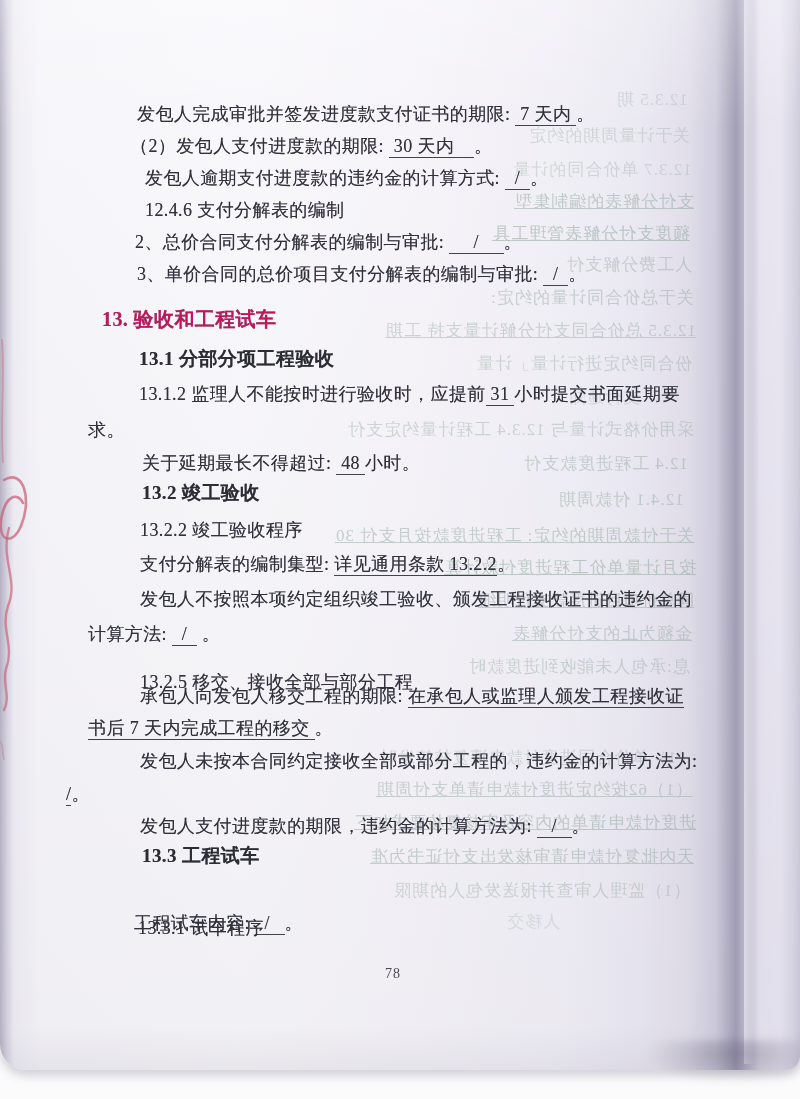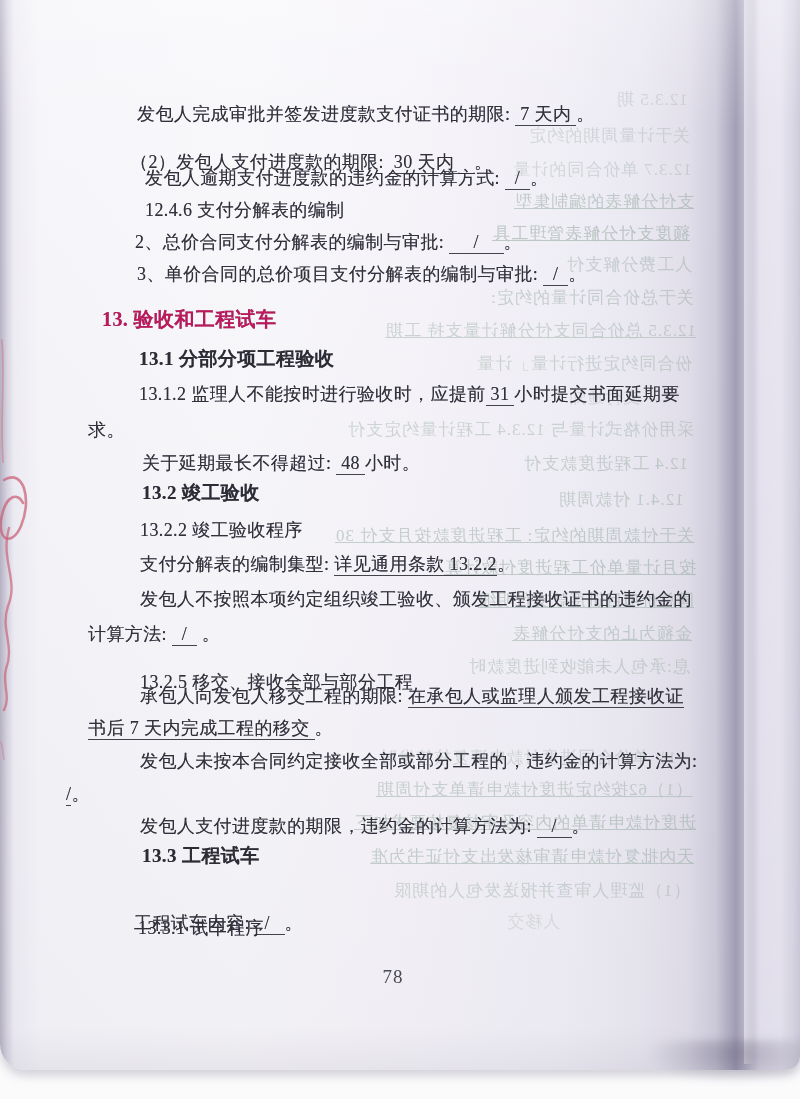--- a/index.html
+++ b/index.html
@@ -44,21 +44,21 @@
     position:absolute;white-space:pre;
     font-size:18px;letter-spacing:0.4px;line-height:30px;
     color:#31313b;text-shadow:0 0 0.6px rgba(60,60,72,0.55);
   }
   .line.h1{font-weight:bold;font-size:20px;color:#be185d;}
   .line.h2{font-weight:bold;font-size:19px;color:#2c2c35;}
   .seg.u{border-bottom:1.6px solid rgba(48,48,58,0.9);padding-bottom:1px;}
 
   .page-number{
     position:absolute;left:368px;top:966px;width:50px;text-align:center;
-    font-size:19px;color:#4a4a54;letter-spacing:1px;
+    font-size:14px;color:#4a4a54;letter-spacing:1px;
   }
   .red-marks{position:absolute;left:0;top:0;}
 </style>
 </head>
 <body>
 
 <div class="page">
 
   <div class="paper"></div>
   <div class="fold-highlight"></div>
@@ -86,21 +86,21 @@
       <div class="bleed" style="right: 106px; top: 746px; opacity: 0.35;">（1）单价合同进度付款申请复核签发时</div>
       <div class="bleed u" style="right: 108px; top: 778px; opacity: 0.45;">（1）62按约定进度付款申请单支付周期</div>
       <div class="bleed u" style="right: 104px; top: 811px; opacity: 0.5;">进度付款申请单的内容及审核复核要求如下</div>
       <div class="bleed u" style="right: 106px; top: 845px; opacity: 0.48;">天内批复付款申请审核发出支付证书为准</div>
       <div class="bleed" style="right: 110px; top: 879px; opacity: 0.4;">（1）监理人审查并报送发包人的期限</div>
       <div class="bleed" style="right: 240px; top: 910px; opacity: 0.25;">人移交</div>
     </div>
 
   <div id="text-layer">
       <div class="line" style="left: 137px; top: 99px;"><span class="seg">发包人完成审批并签发进度款支付证书的期限: </span><span class="seg u"> 7 天内 </span><span class="seg">。</span></div>
-      <div class="line" style="left: 130px; top: 131px; margin-top: 16px;"><span class="seg">（2）发包人支付进度款的期限: </span><span class="seg u"> 30 天内    </span><span class="seg">。</span></div>
+      <div class="line" style="left: 130px; top: 131px;"><span class="seg">（2）发包人支付进度款的期限: </span><span class="seg u"> 30 天内    </span><span class="seg">。</span></div>
       <div class="line" style="left: 145px; top: 163px;"><span class="seg">发包人逾期支付进度款的违约金的计算方式: </span><span class="seg u">  /  </span><span class="seg">。</span></div>
       <div class="line" style="left: 145px; top: 195px;"><span class="seg">12.4.6 支付分解表的编制</span></div>
       <div class="line" style="left: 135px; top: 227px;"><span class="seg">2、总价合同支付分解表的编制与审批: </span><span class="seg u">     /     </span><span class="seg">。</span></div>
       <div class="line" style="left: 137px; top: 259px;"><span class="seg">3、单价合同的总价项目支付分解表的编制与审批: </span><span class="seg u">  /  </span><span class="seg">。</span></div>
       <div class="line h1" style="left: 102px; top: 304px;"><span class="seg">13. 验收和工程试车</span></div>
       <div class="line h2" style="left: 139px; top: 344px;"><span class="seg">13.1 分部分项工程验收</span></div>
       <div class="line" style="left: 139px; top: 379px;"><span class="seg">13.1.2 监理人不能按时进行验收时，应提前</span><span class="seg u"> 31 </span><span class="seg">小时提交书面延期要</span></div>
       <div class="line" style="left: 88px; top: 415px;"><span class="seg">求。</span></div>
       <div class="line" style="left: 142px; top: 448px;"><span class="seg">关于延期最长不得超过: </span><span class="seg u"> 48 </span><span class="seg">小时。</span></div>
       <div class="line h2" style="left: 142px; top: 478px;"><span class="seg">13.2 竣工验收</span></div>

